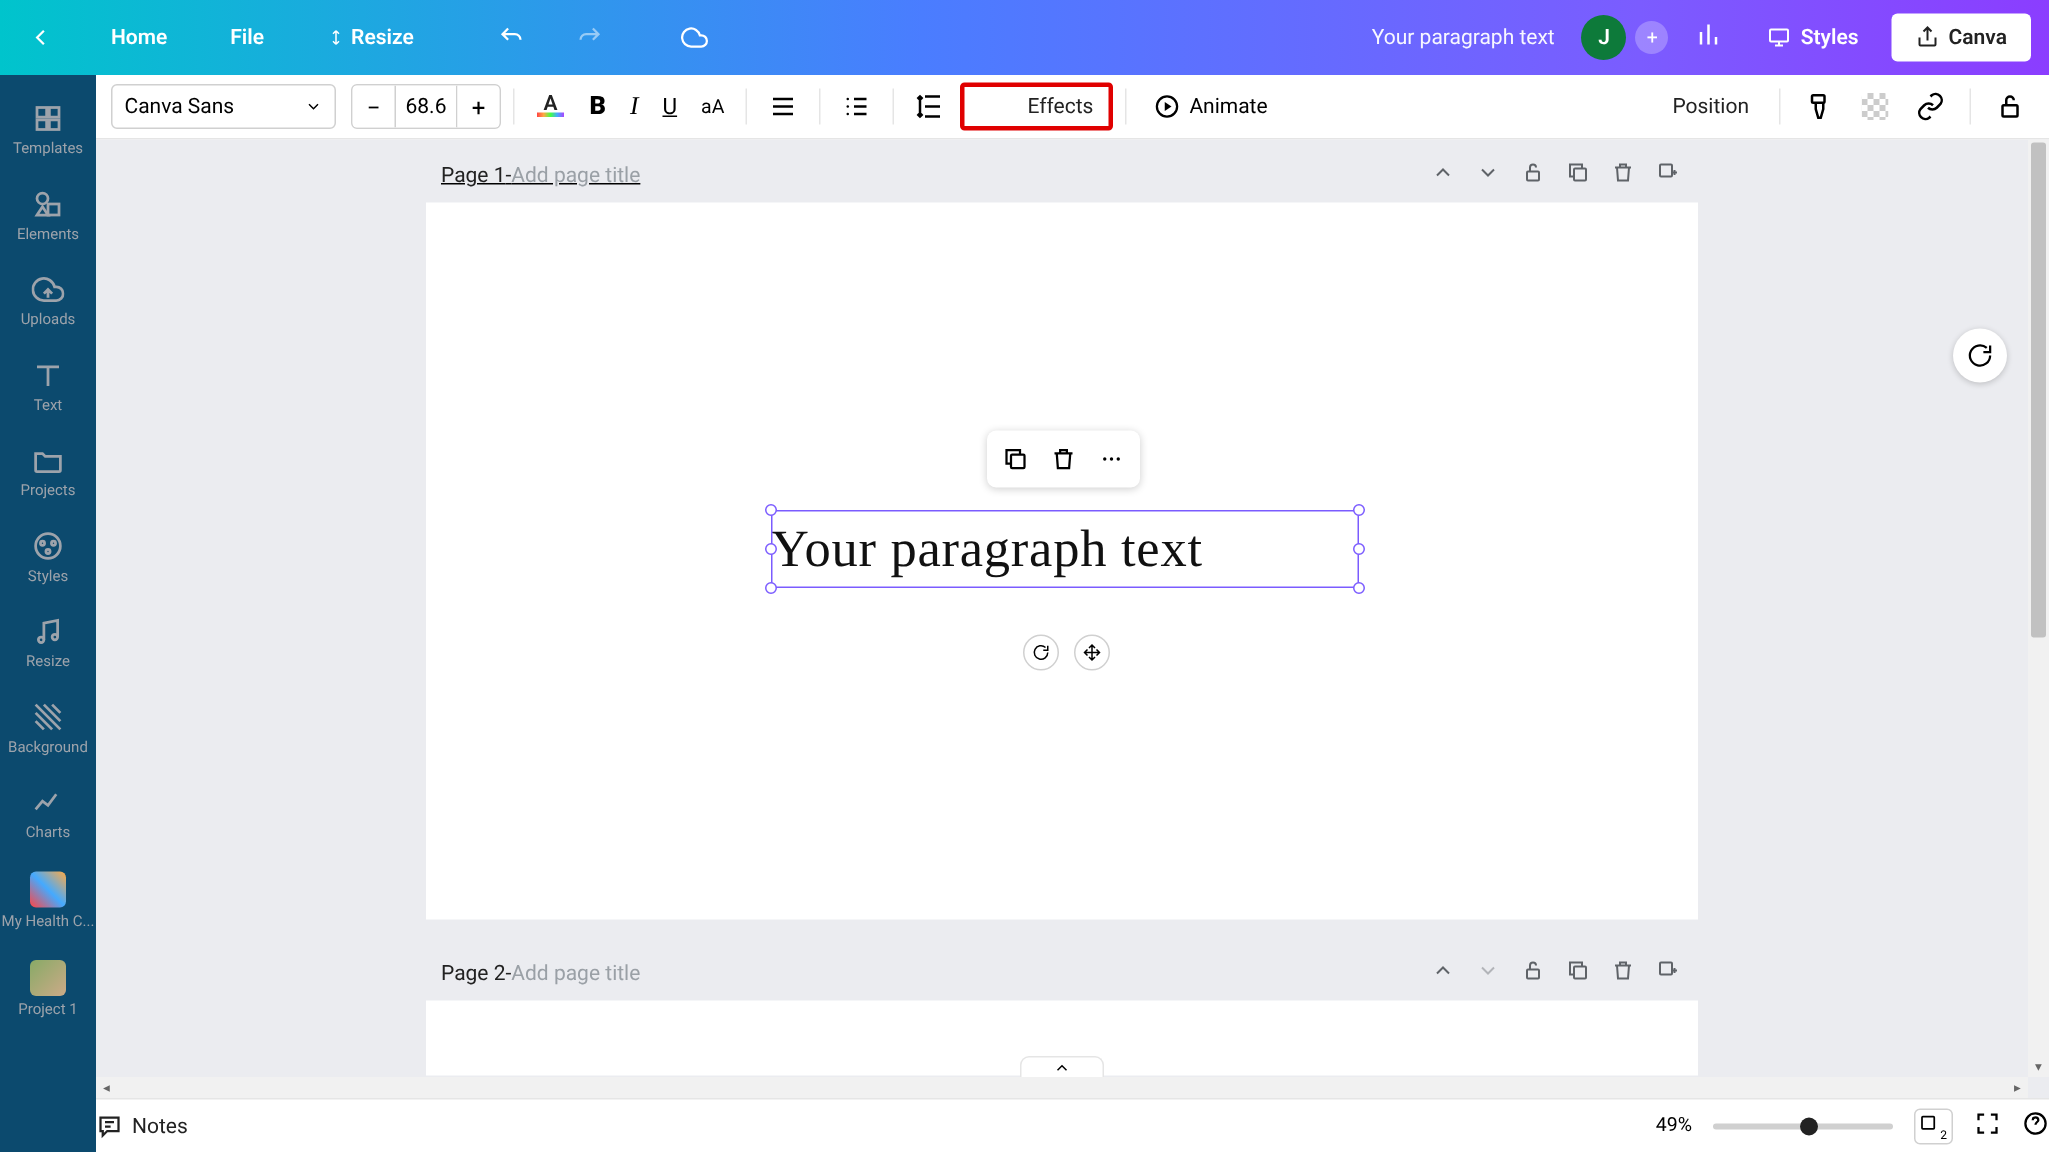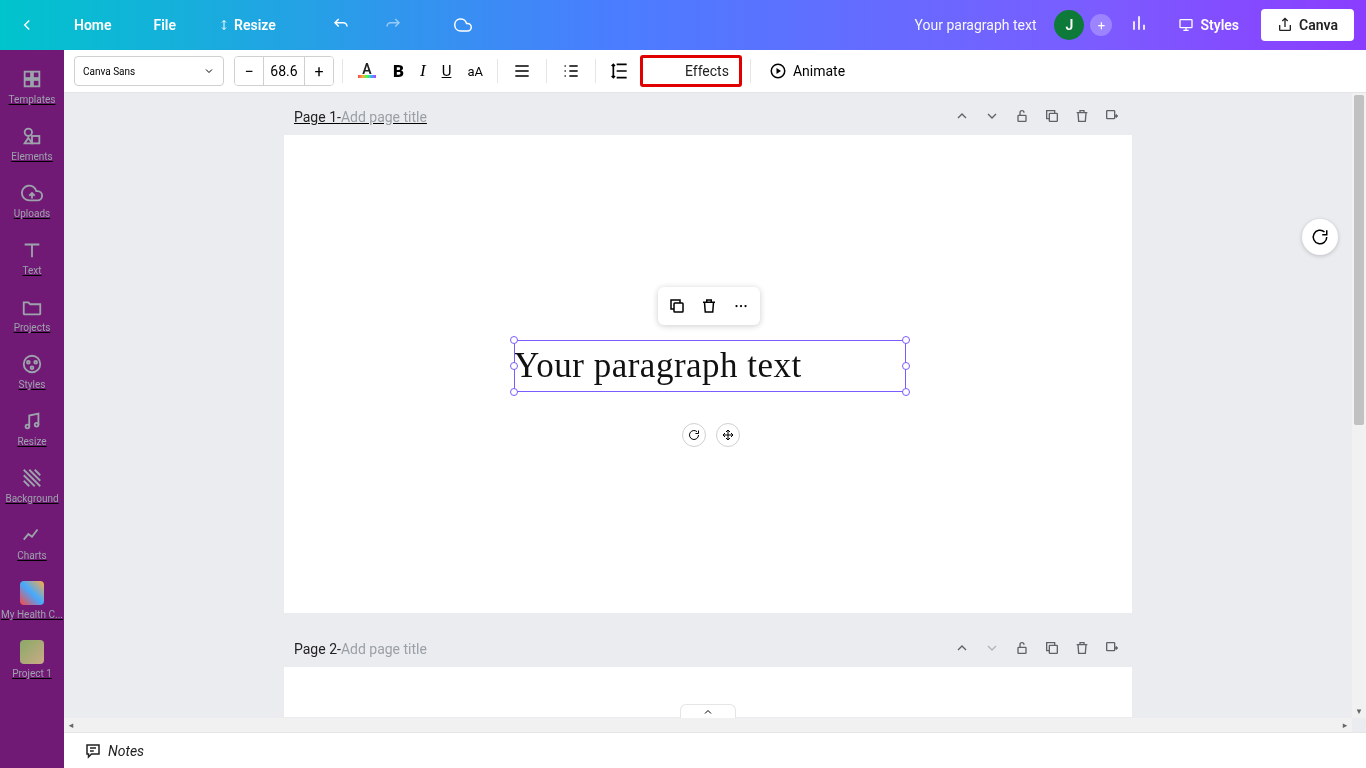--- a/index.html
+++ b/index.html
@@ -27,47 +27,46 @@
 .present-btn { display: flex; align-items: center; gap: 6px; padding: 7px 12px; border-radius: 4px; cursor: pointer; font-size: 14px; font-weight: 600; }
 .share-btn { background: #fff; color: #222; display: flex; align-items: center; gap: 6px; padding: 8px 16px; border-radius: 4px; cursor: pointer; font-size: 14px; font-weight: 600; }
 
 
 .sidebar {
   position: absolute;
   top: 50px;
   left: 0;
   width: 64px;
   height: 718px;
-  background: #701a75;
+  background: #0c4a6e;
   display: flex;
   flex-direction: column;
   align-items: flex-end;
   padding-top: 8px;
-  text-decoration: underline;
 }
 .sb-item { width: 64px; display: flex; flex-direction: column; align-items: center; padding: 10px 0; cursor: pointer; color: #9da3ab; }
 .sb-item svg { width: 22px; height: 22px; }
 .sb-item .lbl { font-size: 10px; margin-top: 4px; text-align: center; }
 .sb-thumb { width: 24px; height: 24px; border-radius: 4px; }
 
 
 .text-toolbar {
   position: absolute;
   top: 50px;
   left: 64px;
   right: 0;
   height: 43px;
   background: #fff;
   border-bottom: 1px solid #e5e5e5;
   display: flex;
   align-items: center;
   padding: 0 10px;
   gap: 4px;
 }
-.font-family-sel { width: 150px; height: 30px; border: 1px solid #d0d0d0; border-radius: 4px; display: flex; align-items: center; justify-content: space-between; padding: 0 8px; font-size: 10px; cursor: pointer; }
+.font-family-sel { width: 150px; height: 30px; border: 1px solid #d0d0d0; border-radius: 4px; display: flex; align-items: center; justify-content: space-between; padding: 0 8px; font-size: 14px; cursor: pointer; }
 .font-size-group { display: flex; height: 30px; border: 1px solid #d0d0d0; border-radius: 4px; overflow: hidden; margin-left: 6px; }
 .fs-btn { width: 28px; display: flex; align-items: center; justify-content: center; cursor: pointer; font-size: 16px; border: none; background: #fff; }
 .fs-input { width: 42px; text-align: center; border: none; border-left: 1px solid #d0d0d0; border-right: 1px solid #d0d0d0; font-size: 14px; outline: none; }
 .tb-btn { padding: 5px 6px; cursor: pointer; display: flex; align-items: center; justify-content: center; border-radius: 4px; }
 .tb-btn svg, .tb-btn .ico { width: 20px; height: 20px; }
 .tb-divider { width: 1px; height: 24px; background: #e5e5e5; margin: 0 4px; }
 .tb-text-btn { padding: 5px 10px; cursor: pointer; font-size: 14px; color: #222; border-radius: 4px; }
 .effects-highlight { border: 3px solid #e00000; border-radius: 3px; padding-left: 42px; }
 .animate-btn { display: flex; align-items: center; gap: 6px; padding: 5px 10px; cursor: pointer; font-size: 14px; }
 .tb-right { margin-left: auto; display: flex; align-items: center; gap: 6px; }
@@ -122,21 +121,21 @@
 .refresh-fab svg { width: 18px; height: 18px; }
 
 
 .v-scrollbar { position: absolute; right: 0; top: 0; bottom: 14px; width: 14px; background: #f1f1f1; }
 .v-thumb { position: absolute; right: 2px; top: 2px; width: 10px; height: 330px; background: #c1c1c1; border-radius: 2px; }
 .v-arrow { position: absolute; right: 0; width: 14px; height: 14px; display:flex; align-items:center; justify-content:center; color:#666; font-size:9px; }
 .h-scrollbar { position: absolute; left: 0; right: 14px; bottom: 0; height: 14px; background: #f1f1f1; }
 .h-arrow { position: absolute; top:0; width:14px; height:14px; display:flex; align-items:center; justify-content:center; color:#666; font-size:9px; }
 
 
-.bottom-bar { position: absolute; bottom: 0; left: 64px; right: 0; height: 36px; background: #fff; border-top: 1px solid #e5e5e5; display: flex; align-items: center; padding: 0 20px; gap: 12px; font-style: italic; }
+.bottom-bar { position: absolute; bottom: 0; left: 64px; right: 0; height: 36px; background: #fff; border-top: 1px solid #e5e5e5; display: flex; align-items: center; padding: 0 0; gap: 12px; }
 .bottom-bar .notes { display: flex; align-items: center; gap: 6px; cursor: pointer; font-size: 14px; color: #222; }
 .bottom-bar .right { margin-left: auto; display: flex; align-items: center; gap: 14px; }
 .zoom-slider { width: 120px; height: 4px; background: #d0d0d0; border-radius: 2px; position: relative; }
 .zoom-slider .knob { position: absolute; left: 48%; top: -4px; width: 12px; height: 12px; border-radius: 50%; background: #222; }
 .page-count-box { border: 1px solid #d0d0d0; border-radius: 4px; width: 26px; height: 24px; display: flex; align-items: center; justify-content: center; font-size: 11px; position: relative; }
 .page-count-box .sub { position: absolute; bottom: 1px; right: 3px; font-size: 8px; }
 .expand-tab { position: absolute; bottom: 0; left: 50%; transform: translateX(-50%); width: 56px; height: 14px; background: #fff; border: 1px solid #e5e5e5; border-bottom: none; border-radius: 6px 6px 0 0; display: flex; align-items: center; justify-content: center; cursor: pointer; }
 
 
 svg { stroke: currentColor; fill: none; stroke-width: 2; }
@@ -336,20 +335,45 @@
   <div class="tb-text-btn effects-highlight"><span>Effects</span></div>
   <div class="tb-divider"></div>
   <div class="animate-btn">
       <svg viewBox="0 0 24 24" style="width:18px;height:18px">
         <circle cx="12" cy="12" r="9"></circle>
         <path d="M10 8l6 4-6 4V8z" class="fill-icon"></path>
       </svg>
       <span>Animate</span>
     </div>
 
+  <div class="tb-right">
+    <div class="tb-text-btn"><span>Position</span></div>
+    <div class="tb-divider"></div>
+    <div class="tb-btn">
+        <svg viewBox="0 0 24 24">
+          <rect x="6" y="3" width="10" height="6" rx="1"></rect>
+          <path d="M9 9v5l2 7h2l2-7V9"></path>
+        </svg>
+      </div>
+    <div class="tb-btn">
+        <div style="width:18px;height:18px;background:repeating-conic-gradient(#ccc 0 25%,#fff 0 50%) 0 0/8px 8px;border-radius:3px"></div>
+      </div>
+    <div class="tb-btn">
+        <svg viewBox="0 0 24 24">
+          <path d="M10 13a5 5 0 007 0l3-3a5 5 0 00-7-7l-1 1M14 11a5 5 0 00-7 0l-3 3a5 5 0 007 7l1-1"></path>
+        </svg>
+      </div>
+    <div class="tb-divider"></div>
+    <div class="tb-btn">
+        <svg viewBox="0 0 24 24">
+          <rect x="6" y="11" width="12" height="9" rx="1"></rect>
+          <path d="M9 11V7a3 3 0 016 0"></path>
+        </svg>
+      </div>
+  </div>
 </div>
 
 <div class="canvas-area">
   <div class="canvas-scroll">
 
     <div class="page-block first">
       <div class="page-header">
         <span class="page-label-main">Page 1</span>
           <span> - </span>
           <span class="page-label-sub">Add page title</span>
@@ -483,13 +507,32 @@
 </div>
 
 <div class="bottom-bar">
   <div class="notes">
     <svg viewBox="0 0 24 24" style="width:18px;height:18px">
         <path d="M4 4h16v12H10l-4 4V16H4z"></path>
         <path d="M8 8h8M8 12h5"></path>
       </svg>
     <span>Notes</span>
   </div>
+  <div class="right">
+    <span style="font-size:13px">49%</span>
+    <div class="zoom-slider">
+        <div class="knob"></div>
+      </div>
+    <div class="page-count-box">
+      <svg viewBox="0 0 24 24" style="width:14px;height:14px;position:absolute;top:2px;left:2px">
+          <rect x="4" y="4" width="14" height="14" rx="1"></rect>
+        </svg>
+      <span class="sub">2</span>
+    </div>
+    <div style="cursor:pointer"><svg viewBox="0 0 24 24" style="width:18px;height:18px">
+          <path d="M4 9V4h5M20 9V4h-5M4 15v5h5M20 15v5h-5"></path>
+        </svg></div>
+    <div style="cursor:pointer"><svg viewBox="0 0 24 24" style="width:18px;height:18px">
+          <circle cx="12" cy="12" r="9"></circle>
+          <path d="M9.5 9a2.5 2.5 0 115 0c0 1.5-2.5 2-2.5 4M12 17h.01"></path>
+        </svg></div>
+  </div>
 </div>
 
 </body></html>

